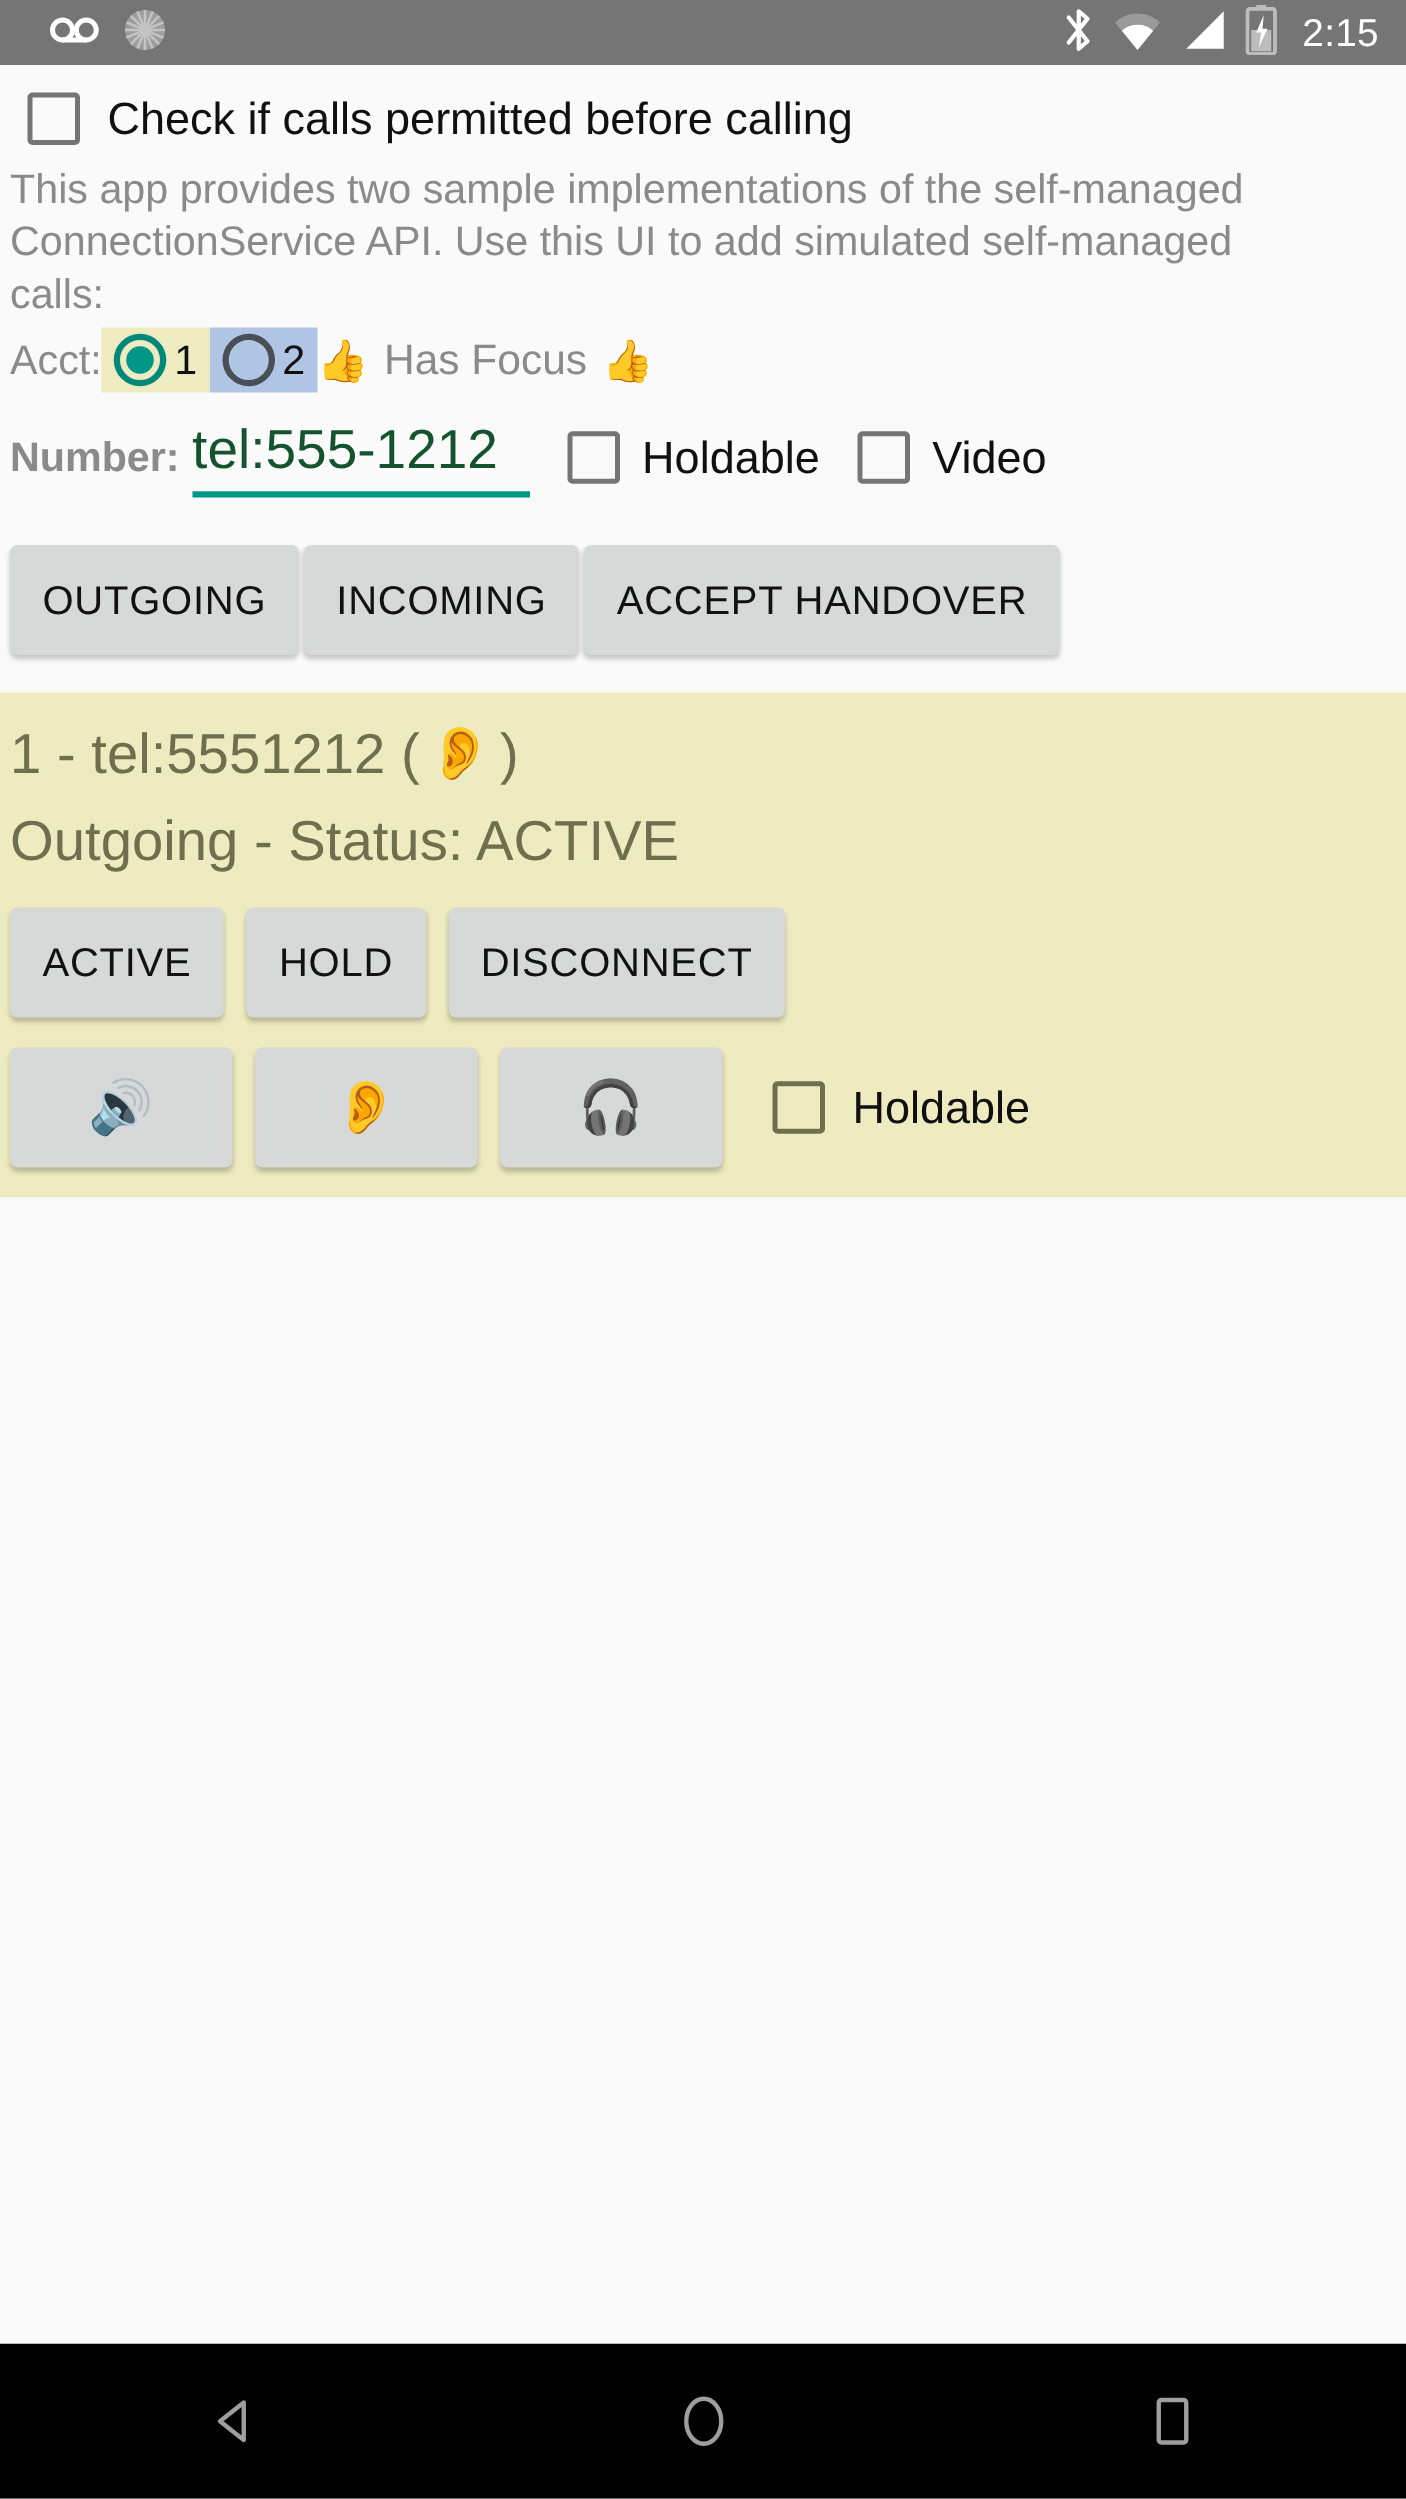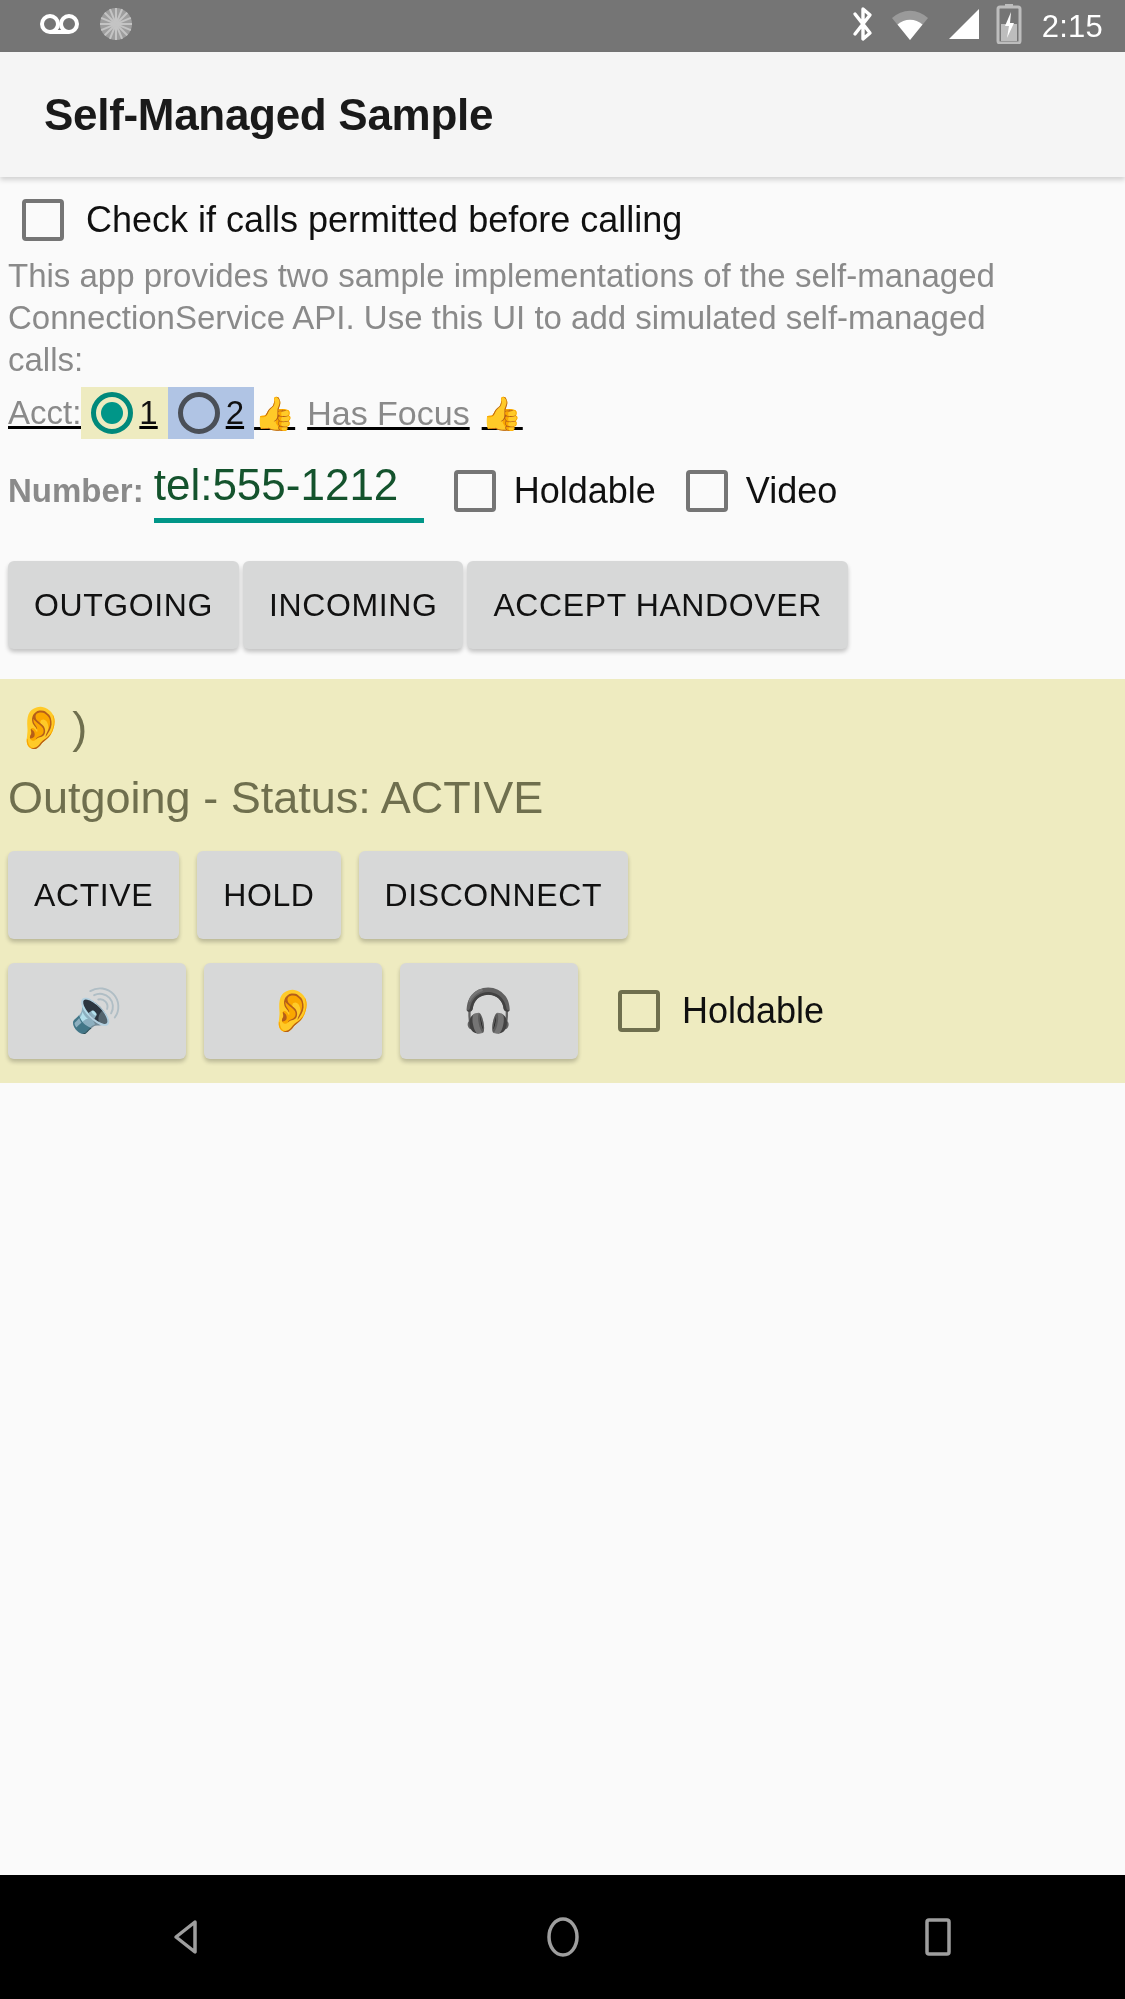--- a/index.html
+++ b/index.html
@@ -109,21 +109,20 @@
     padding: 14px 20px 0 8px;
     max-width: 1040px;
   }
 
   
   #acct-row {
     display: flex;
     align-items: center;
     padding: 6px 0 0 8px;
     height: 58px;
-    text-decoration: underline;
   }
   #acct-label {
     font-size: 33px;
     color: #8a8a8a;
   }
   .radio-chip {
     display: flex;
     align-items: center;
     height: 52px;
     padding: 0 4px;
@@ -337,23 +336,20 @@
           <rect x="9" y="0" width="8" height="4" fill="#bdbdbd"></rect>
           <rect x="2" y="3" width="22" height="36" rx="2" fill="none" stroke="#bdbdbd" stroke-width="3"></rect>
           <rect x="5" y="20" width="16" height="17" fill="#bdbdbd"></rect>
           <path d="M15 8 L9 22 L13 22 L11 34 L18 19 L14 19 Z" fill="#ffffff"></path>
         </svg>
       </span>
       <span id="status-clock">2:15</span>
     </div>
   </div>
 
-  <div id="app-bar">
-    <div id="app-title">Self-Managed Sample</div>
-  </div>
 
   <div id="content">
 
     <div id="permit-row" class="cb-row">
       <span class="checkbox"></span>
       <span class="cb-label">Check if calls permitted before calling</span>
     </div>
 
     <div id="description">This app provides two sample implementations of the self-managed ConnectionService API.  Use this UI to add simulated self-managed calls:</div>
 
@@ -388,20 +384,21 @@
     </div>
 
     <div id="action-row">
       <button class="mbtn">OUTGOING</button>
       <button class="mbtn">INCOMING</button>
       <button class="mbtn">ACCEPT HANDOVER</button>
     </div>
 
     <div id="call-card">
       <div class="call-line">
+        <span>1 - tel:5551212 (</span>
         <span class="emoji-big">👂</span>
         <span>)</span>
       </div>
       <div class="call-line">Outgoing - Status: ACTIVE</div>
 
       <div id="call-btn-row">
         <button class="mbtn">ACTIVE</button>
         <button class="mbtn">HOLD</button>
         <button class="mbtn">DISCONNECT</button>
       </div>

